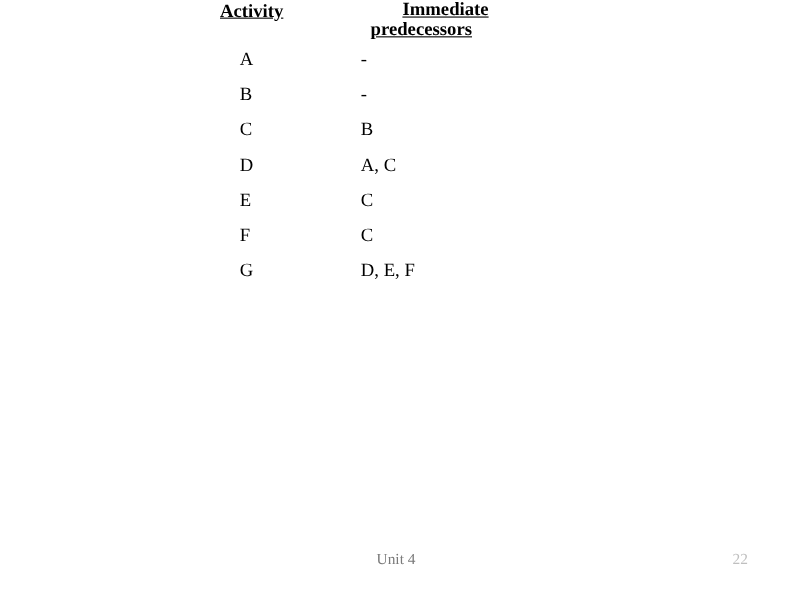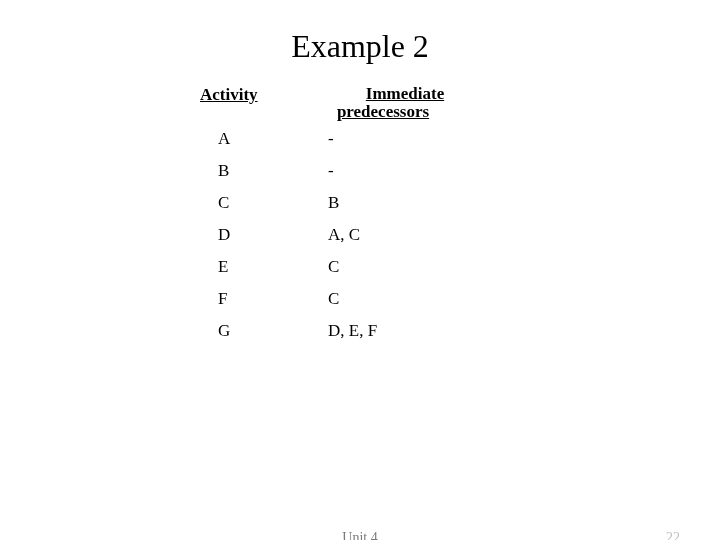--- a/index.html
+++ b/index.html
@@ -78,21 +78,20 @@
     bottom: 22px;
     font-size: 14px;
     color: #bfbfbf;
   }
 </style>
 </head>
 <body>
 
 <div class="slide">
 
-  <div class="title">Example 2</div>
 
 
   <div class="table-wrap">
     <table>
       <thead>
         <tr>
           <th class="col-act">Activity</th>
           <th class="col-pred"><span style="white-space:pre;margin-left:44px;">Immediate
 predecessors</span></th>
         </tr>

